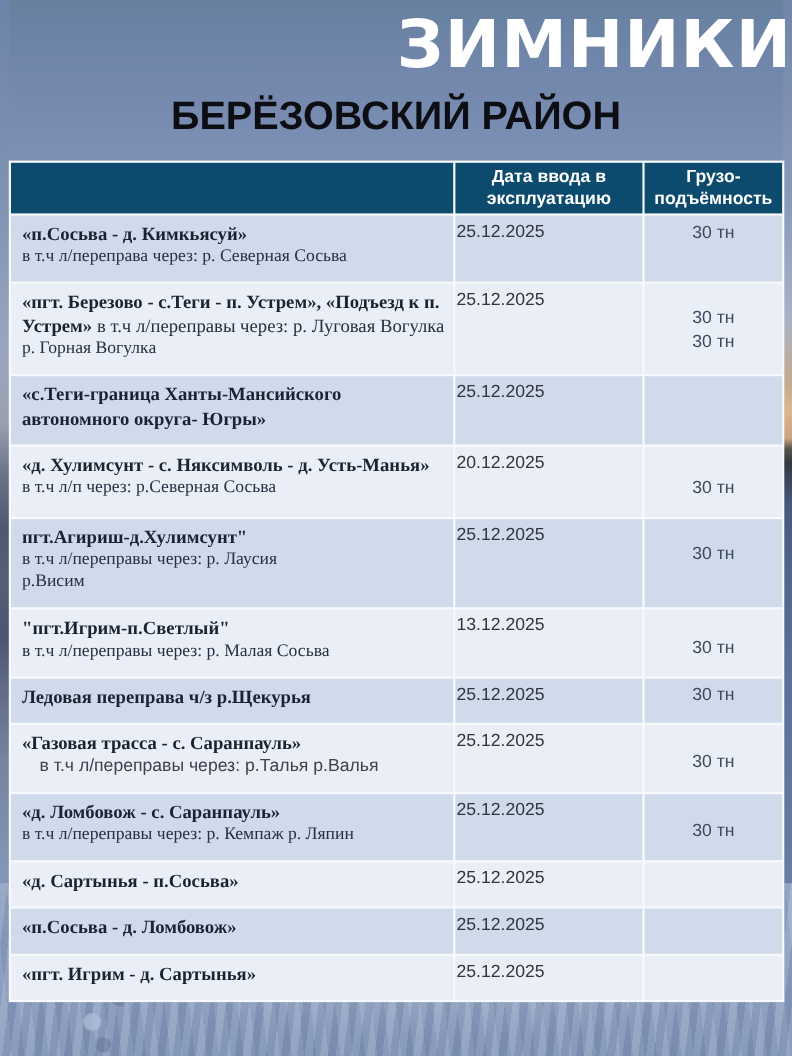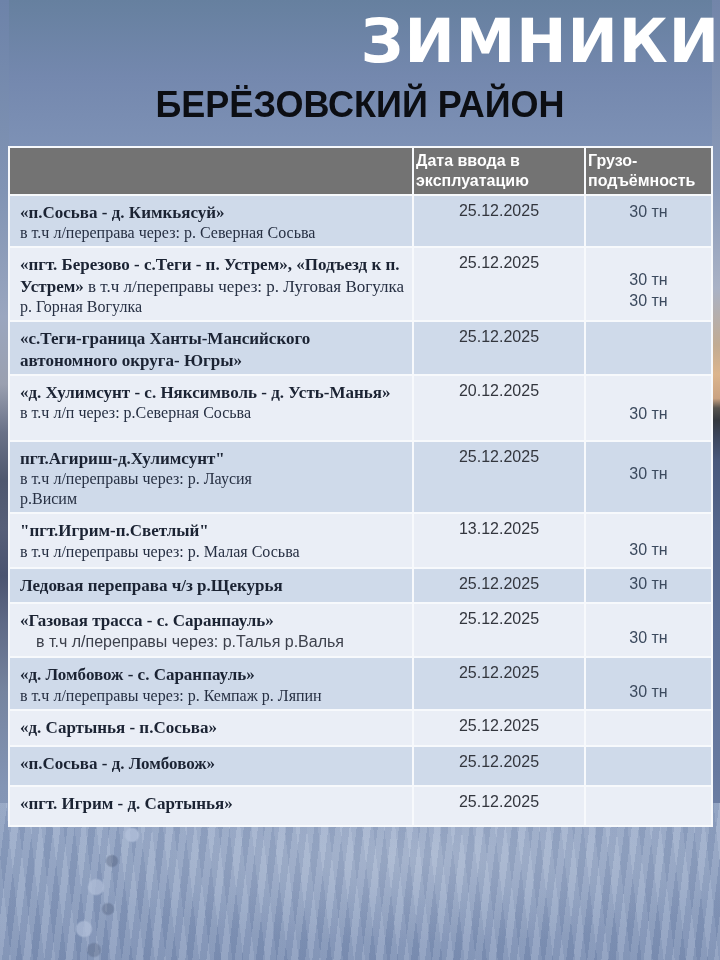--- a/index.html
+++ b/index.html
@@ -45,33 +45,33 @@
     letter-spacing:1px;color:#ffffff;}
   .subtitle{position:absolute;top:84px;left:0;width:100%;text-align:center;
     font-family:"Liberation Sans",sans-serif;font-weight:bold;font-size:36px;
     color:#0c0e13;}
 
   
   .table-wrap{position:absolute;left:8px;top:146px;width:705px;}
   table{width:100%;border-collapse:separate;border-spacing:2px;
     background:#f7f9fc;table-layout:fixed;}
   col.c1{width:402px;} col.c2{width:170px;} col.c3{width:125px;}
-  th{background:#737373;color:#ffffff;font-weight:bold;font-size:16px;
-    line-height:1.28;text-align:left;vertical-align:middle;padding:0 2px;}
+  th{background:#0c4a6e;color:#ffffff;font-weight:bold;font-size:16px;
+    line-height:1.28;text-align:center;vertical-align:middle;padding:0 2px;}
   thead tr{height:46px;}
   td{vertical-align:top;overflow:hidden;}
   tbody tr:nth-child(odd) td{background:#cfdaea;}
   tbody tr:nth-child(even) td{background:#eaeef6;}
 
-  .c-name{padding:6px 8px 3px 10px;}
+  .c-name{padding:6px 8px 13px 10px;}
   .nm{font-family:"Liberation Serif",serif;font-size:17px;line-height:1.26;color:#1b2333;}
   .nm-b{font-weight:bold;}
   .nm-i{font-weight:normal;font-size:17px;color:#273043;}
   .detail{font-family:"Liberation Serif",serif;font-size:16px;line-height:1.25;color:#273043;}
-  .c-date{text-align:center;padding-top:6px;font-size:16px;color:#33363e;}
+  .c-date{text-align:left;padding-top:6px;font-size:16px;color:#33363e;}
   .c-cap{text-align:center;font-size:16px;color:#3c4a5e;line-height:1.3;}
 
   
   tbody tr:nth-child(1){height:50px;} tbody tr:nth-child(2){height:70px;}
   tbody tr:nth-child(3){height:44px;} tbody tr:nth-child(4){height:64px;}
   tbody tr:nth-child(5){height:68px;} tbody tr:nth-child(6){height:53px;}
   tbody tr:nth-child(7){height:33px;} tbody tr:nth-child(8){height:52px;}
   tbody tr:nth-child(9){height:50px;} tbody tr:nth-child(10){height:34px;}
   tbody tr:nth-child(11){height:38px;} tbody tr:nth-child(12){height:38px;margin-top:24px;}
 

